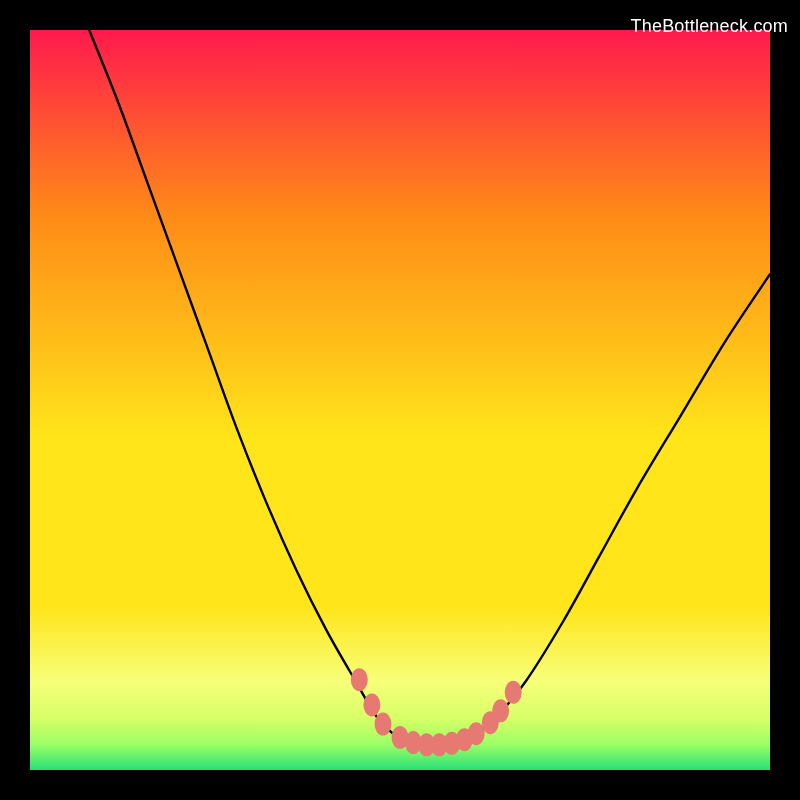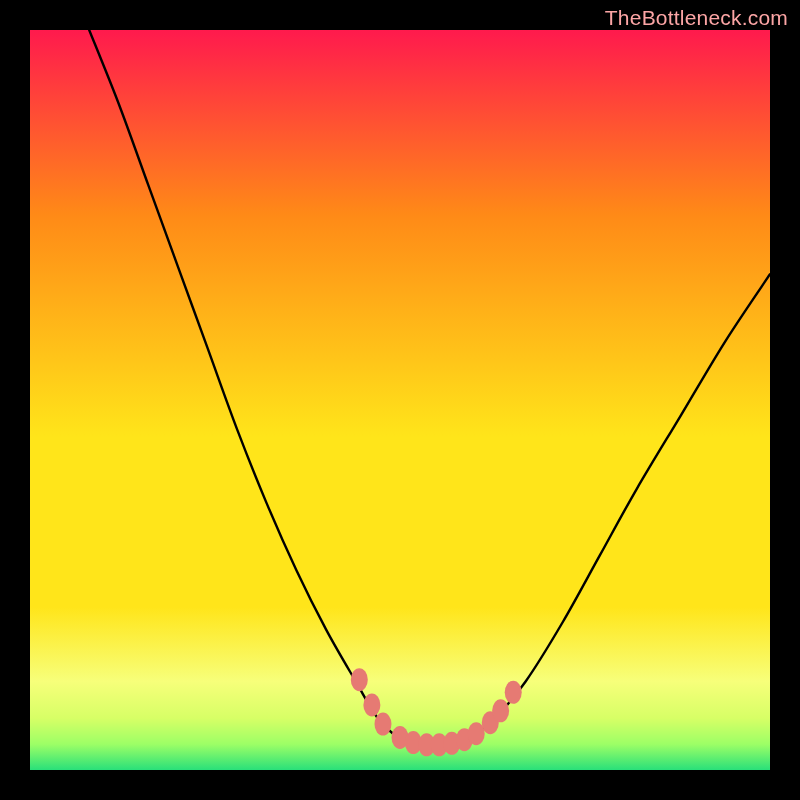--- a/index.html
+++ b/index.html
@@ -11,24 +11,24 @@
     overflow: hidden;
     font-family: Arial, Helvetica, sans-serif;
   }
   .stage {
     position: relative;
     width: 800px;
     height: 800px;
   }
   .watermark {
     position: absolute;
-    top: 6px;
+    top: 16px;
     right: 12px;
-    color: #fca5a5;
-    font-size: 21px;
+    color: #ffffff;
+    font-size: 18px;
     font-weight: 500;
     letter-spacing: 0.2px;
     z-index: 5;
   }
   svg { display: block; }
 </style>
 </head>
 <body>
 
 <div class="stage">

